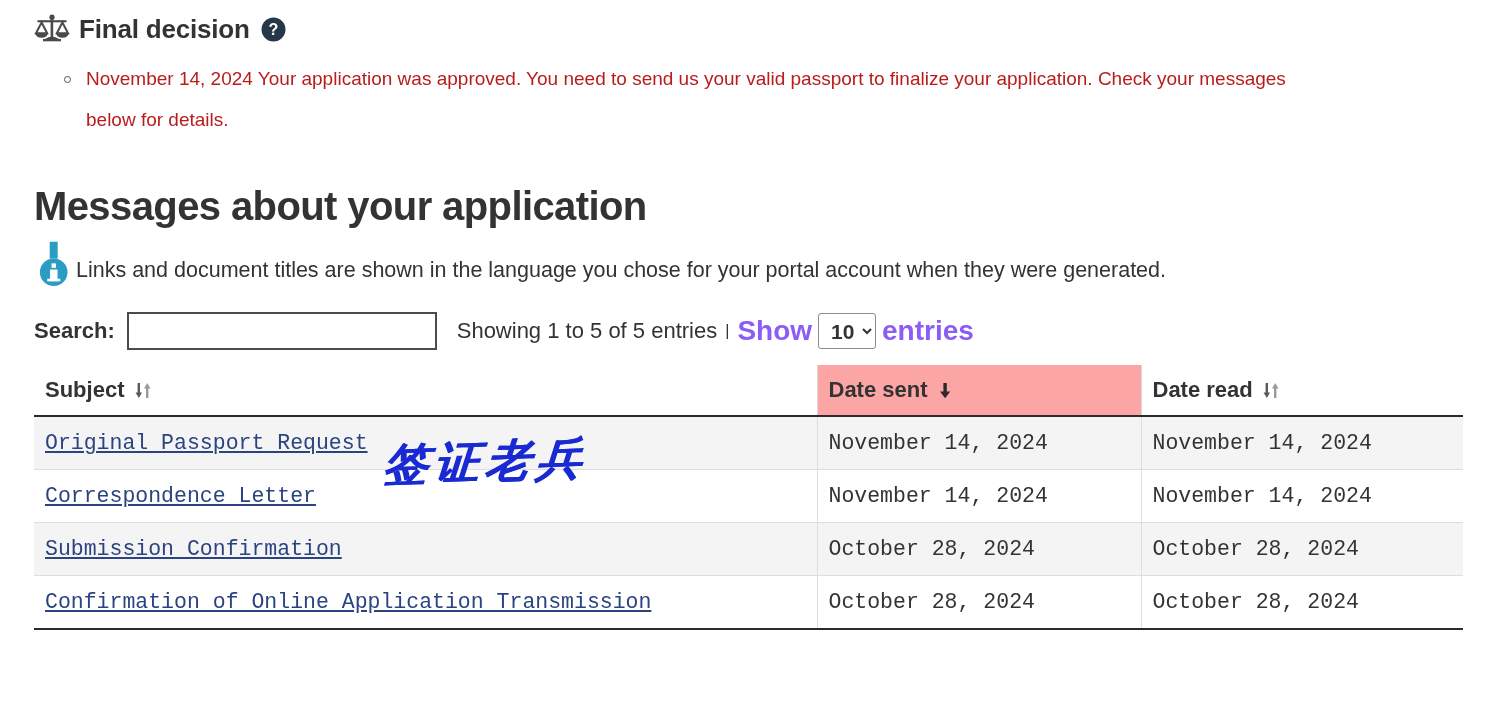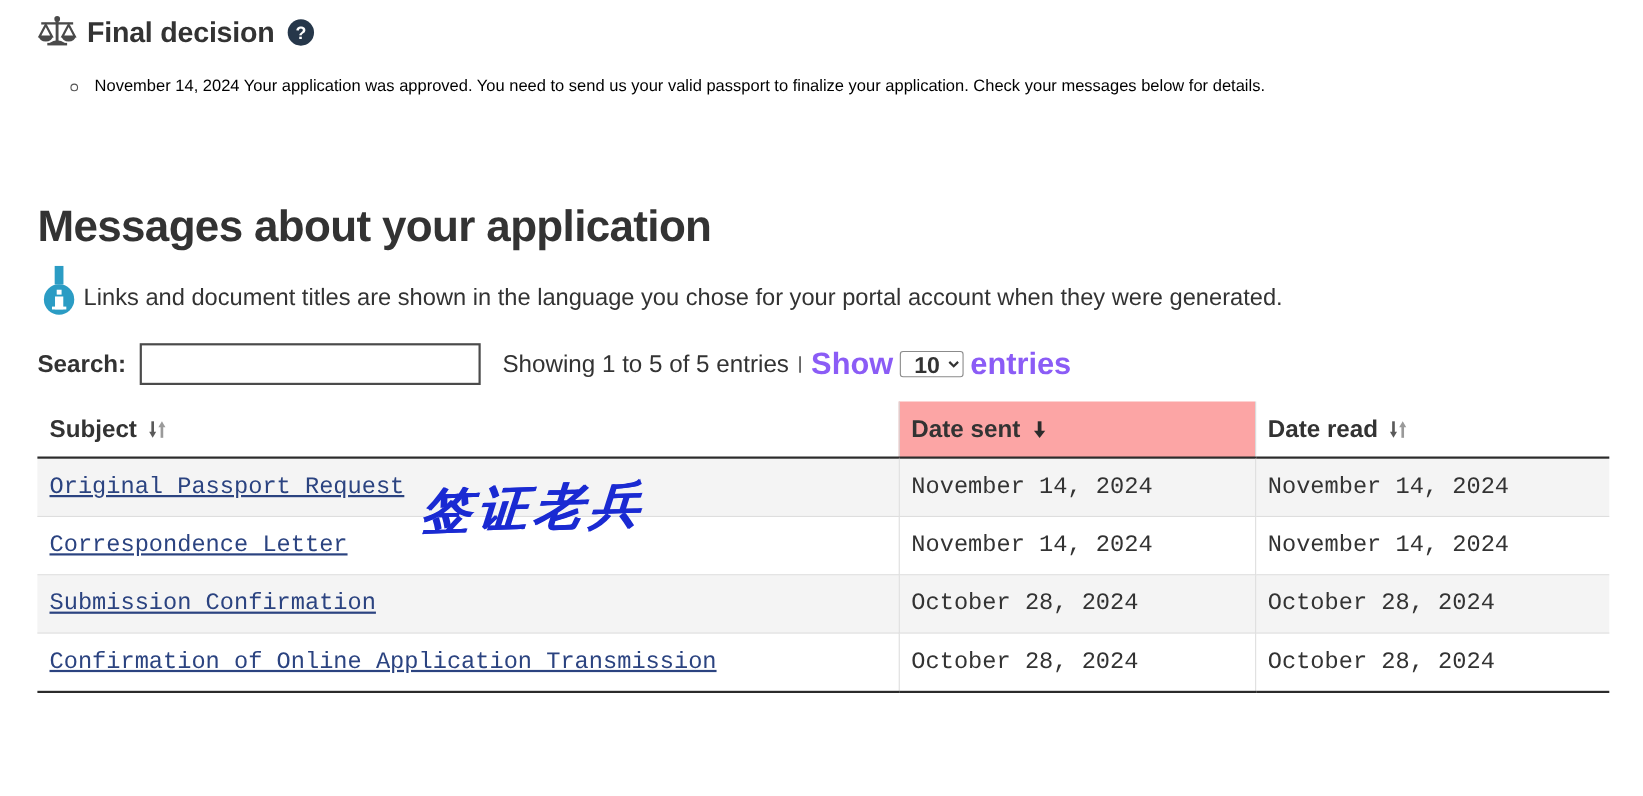--- a/index.html
+++ b/index.html
@@ -57,23 +57,23 @@
   .fd-list {
     margin: 0;
     padding: 0;
     list-style: none;
   }
   .fd-list-item {
     position: relative;
     margin-left: 86px;
     margin-top: 10px;
     max-width: 1270px;
-    font-size: 15px;
+    font-size: 19px;
     line-height: 41px;
-    color: #000000;
+    color: #b91c1c;
   }
   .fd-list-item::before {
     content: "";
     position: absolute;
     left: -22px;
     top: 18px;
     width: 7px;
     height: 7px;
     border: 1.6px solid #555;
     border-radius: 50%;
@@ -159,21 +159,21 @@
   .show-label, .entries-label {
     font-size: 28px;
     font-weight: bold;
     color: #8b5cf6;
   }
   .length-select {
     font-family: "Liberation Sans", sans-serif;
     font-size: 21px;
     font-weight: bold;
     color: #333333;
-    height: 24px;
+    height: 36px;
     box-sizing: border-box;
     border: 1px solid #8b8b8b;
     border-radius: 3px;
     background: #ffffff;
     padding: 0 4px 0 8px;
     margin: 0 6px;
     cursor: pointer;
   }
 
   

